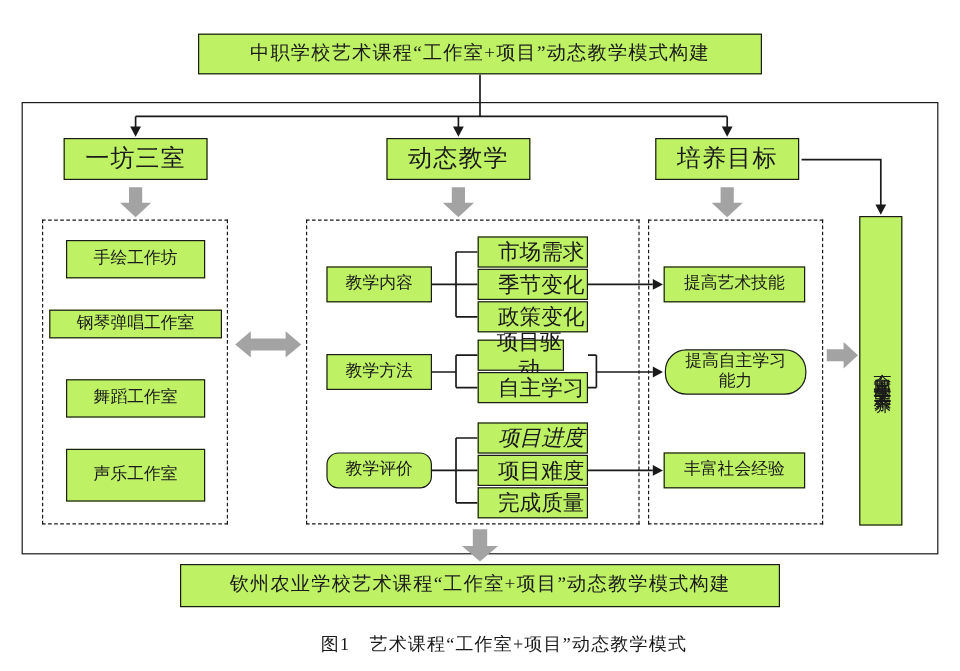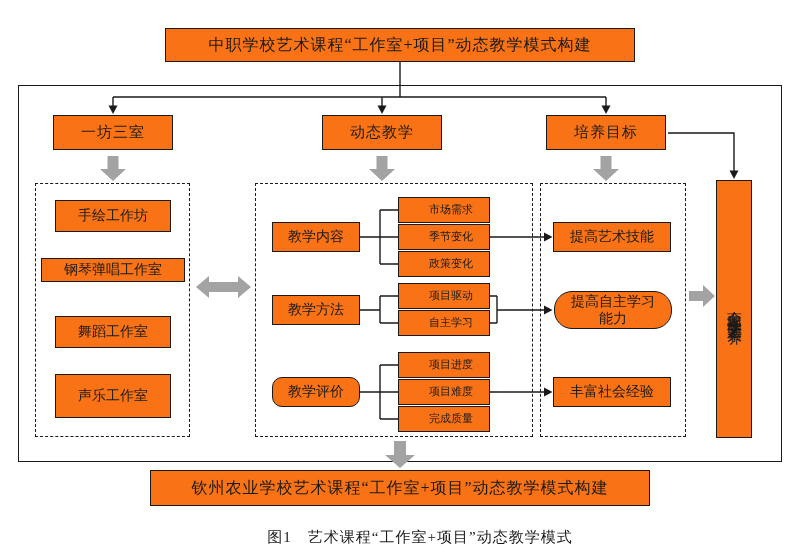--- a/index.html
+++ b/index.html
@@ -1,38 +1,38 @@
 <!DOCTYPE html>
 <html><head>
 <meta charset="utf-8">
 <style>
   html,body{margin:0;padding:0;}
   body{
     width:800px;height:559px;background:#ffffff;position:relative;overflow:hidden;
     font-family:"Liberation Serif","DejaVu Serif",serif;color:#1a1a1a;
   }
   .box{
-    position:absolute;box-sizing:border-box;background:#f97316;
+    position:absolute;box-sizing:border-box;background:#bef264;
     border:1.4px solid #1a1a1a;display:flex;align-items:center;justify-content:center;
     text-align:center;font-size:14px;line-height:1.25;z-index:3;
   }
   .dashed{
     position:absolute;box-sizing:border-box;background:transparent;
     border:1.7px dashed #1a1a1a;z-index:1;
   }
   .outer{
     position:absolute;box-sizing:border-box;border:1.5px solid #1a1a1a;
     background:transparent;z-index:1;
   }
   svg.overlay{position:absolute;left:0;top:0;z-index:2;}
   .line{stroke:#1a1a1a;stroke-width:1.4;fill:none;}
   .ah{fill:#1a1a1a;stroke:none;}
   .title{font-size:16px;letter-spacing:1px;}
-  .hdr{font-size:15px;letter-spacing:1px;}
-  .small{font-size:11px;padding-left:14px;}
+  .hdr{font-size:20px;letter-spacing:1px;}
+  .small{font-size:18px;padding-left:14px;}
   .outcome{padding:0 12px;}
   .side-goal-text{
     writing-mode:vertical-rl;height:92px;line-height:17px;
     font-size:15px;letter-spacing:2px;
   }
   .caption{
     position:absolute;left:0;top:528px;width:800px;text-align:center;
     font-size:15px;letter-spacing:1px;z-index:3;padding-left:20px;
   }
 </style>
@@ -116,27 +116,27 @@
 
 <div class="box small" style="left:398px;top:197px;width:92px;height:26px;">
   <span>市场需求</span>
 </div>
 <div class="box small" style="left:398px;top:224px;width:92px;height:26px;">
   <span>季节变化</span>
 </div>
 <div class="box small" style="left:398px;top:251px;width:92px;height:26px;">
   <span>政策变化</span>
 </div>
-<div class="box small" style="left:398px;top:283px;width:92px;height:26px;">
+<div class="box small" style="left:398px;top:283px;width:72px;height:26px;">
   <span>项目驱动</span>
 </div>
 <div class="box small" style="left:398px;top:310px;width:92px;height:26px;">
   <span>自主学习</span>
 </div>
-<div class="box small" style="left:398px;top:352px;width:92px;height:26px;">
+<div class="box small" style="left:398px;top:352px;width:92px;height:26px;font-style:italic;">
   <span>项目进度</span>
 </div>
 <div class="box small" style="left:398px;top:379px;width:92px;height:26px;">
   <span>项目难度</span>
 </div>
 <div class="box small" style="left:398px;top:406px;width:92px;height:26px;">
   <span>完成质量</span>
 </div>
 
 <div class="box outcome" style="left:553px;top:222px;width:118px;height:30px;align-items:center;">

